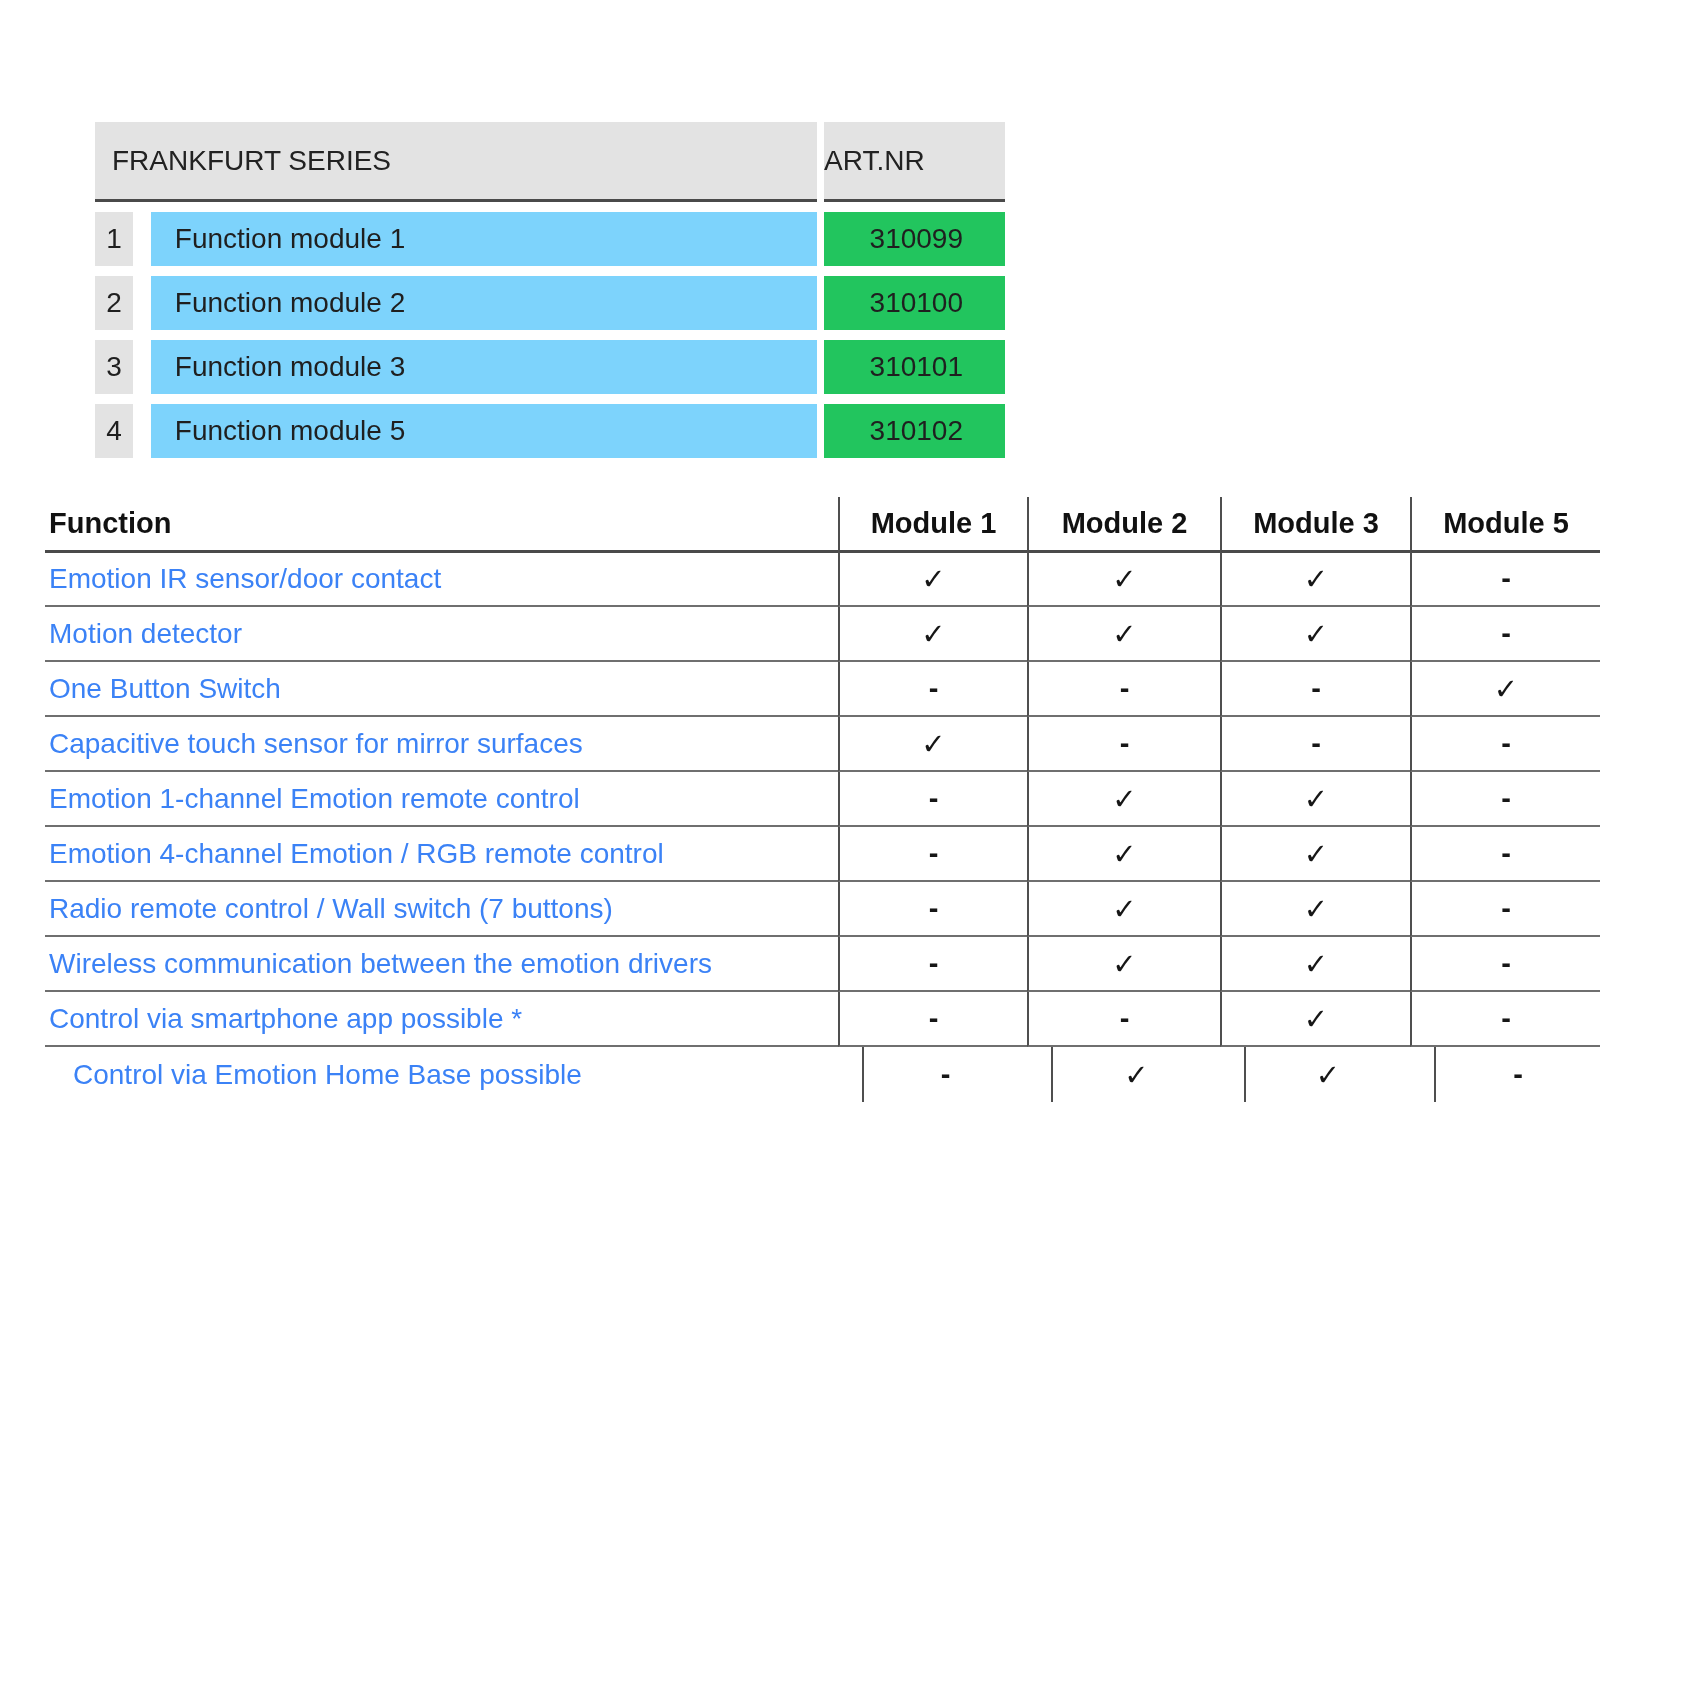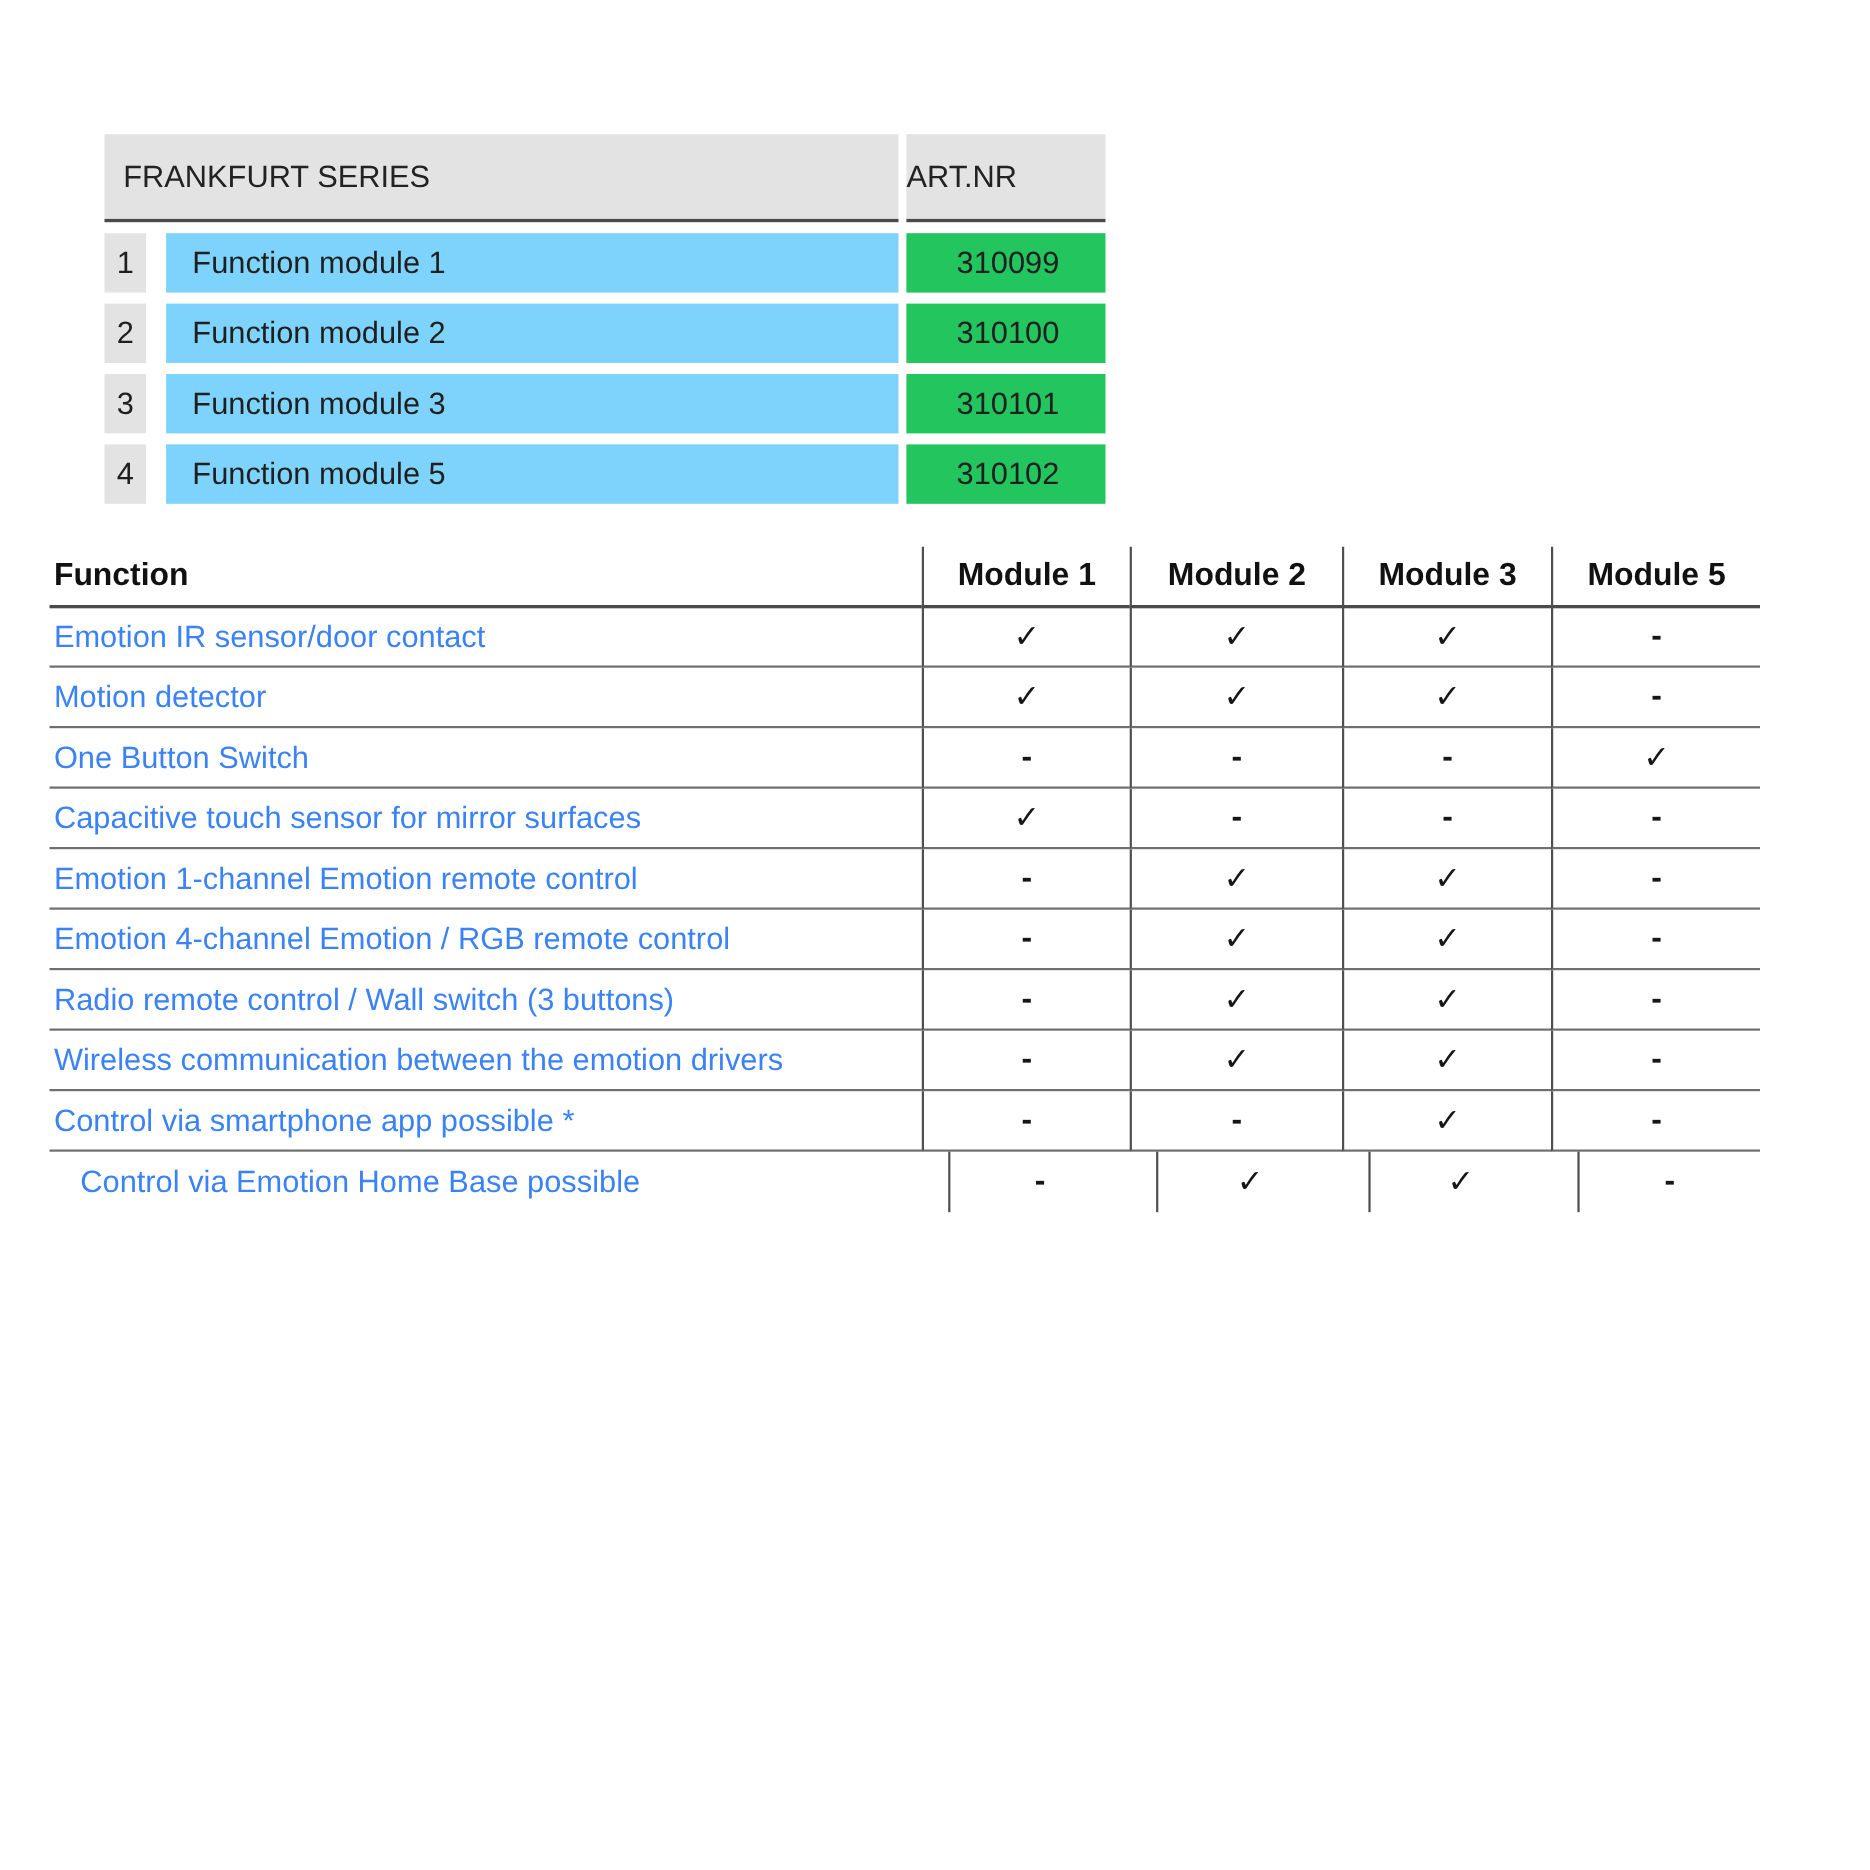--- a/index.html
+++ b/index.html
@@ -123,21 +123,21 @@
     <div class="cell mk">✓</div>
     <div class="cell mk">✓</div>
     <div class="cell mk">-</div>
 
     <div class="cell lbl">Emotion 4-channel Emotion / RGB remote control</div>
     <div class="cell mk">-</div>
     <div class="cell mk">✓</div>
     <div class="cell mk">✓</div>
     <div class="cell mk">-</div>
 
-    <div class="cell lbl">Radio remote control / Wall switch (3 buttons)</div>
+    <div class="cell lbl">Radio remote control / Wall switch (7 buttons)</div>
     <div class="cell mk">-</div>
     <div class="cell mk">✓</div>
     <div class="cell mk">✓</div>
     <div class="cell mk">-</div>
 
     <div class="cell lbl">Wireless communication between the emotion drivers</div>
     <div class="cell mk">-</div>
     <div class="cell mk">✓</div>
     <div class="cell mk">✓</div>
     <div class="cell mk">-</div>

